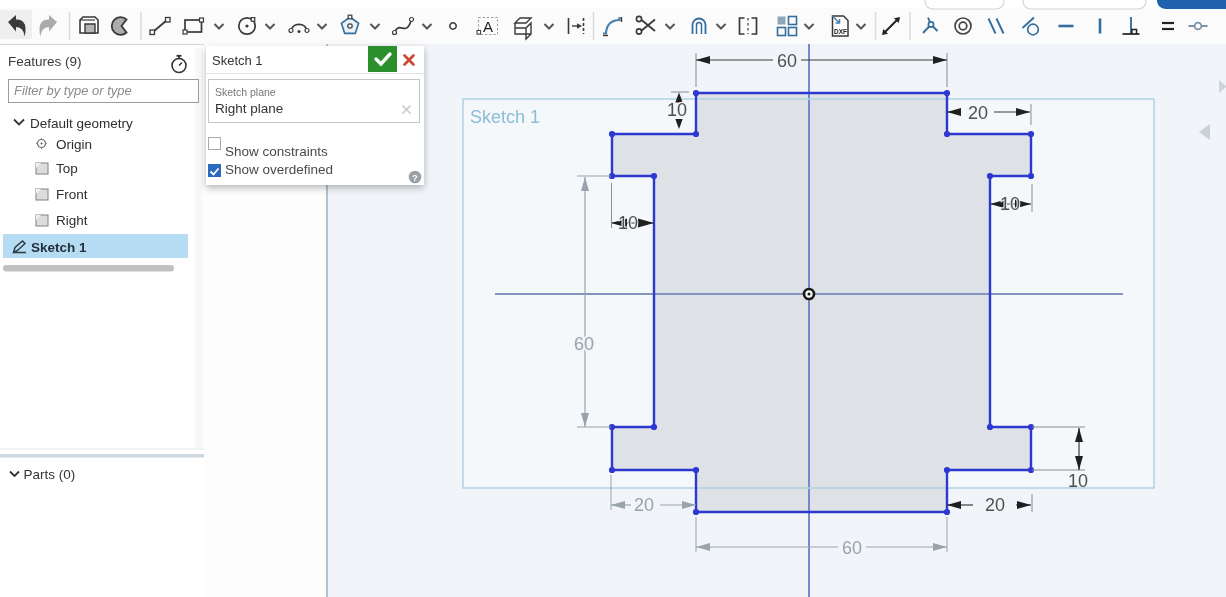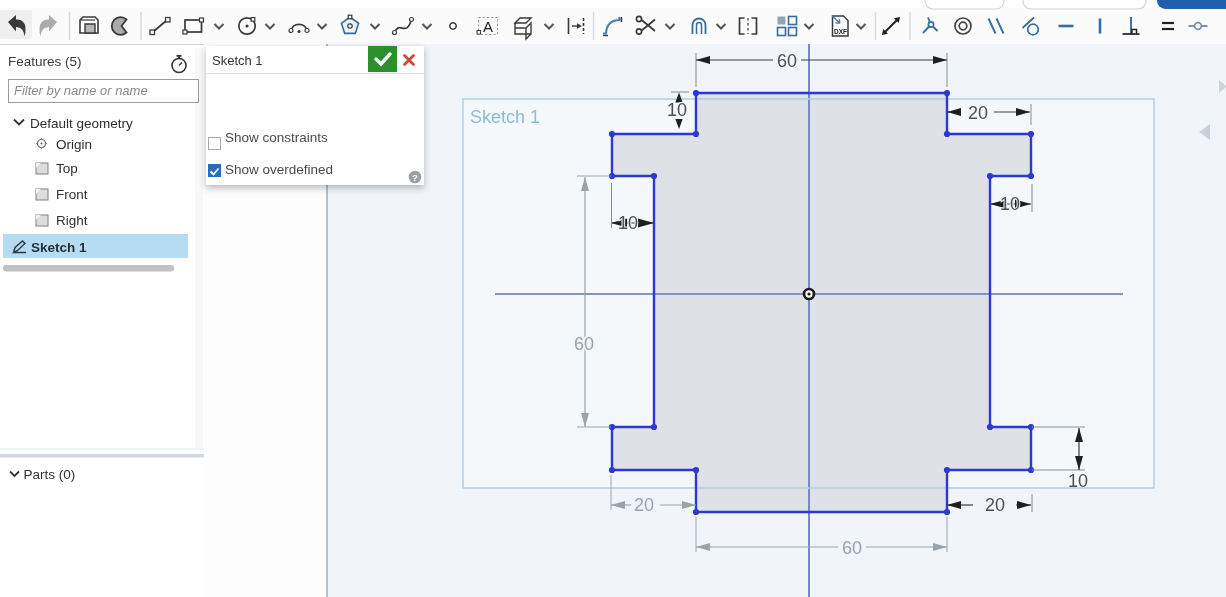--- a/index.html
+++ b/index.html
@@ -168,28 +168,28 @@
       <g transform="translate(1198,26)">
         <line x1="-9.5" y1="0" x2="-3.5" y2="0" stroke="#7d93a5" stroke-width="2"></line>
         <circle cx="0" cy="0" r="3.4" fill="none" stroke="#7d93a5" stroke-width="1.8"></circle>
         <line x1="3.5" y1="0" x2="9.5" y2="0" stroke="#7d93a5" stroke-width="2"></line>
       </g>
     </g>
 </svg>
 
 <div class="abs" style="left:0;top:45px;width:204px;height:552px;background:#fff;border-right:1px solid #e3e3e3;"></div>
 <div class="abs" style="left:195px;top:48px;width:8px;height:400px;background:#f8f8f8;"></div>
-<div class="abs" style="left:8px;top:54px;font-size:13.5px;color:#3a3a3a;">Features (5)</div>
+<div class="abs" style="left:8px;top:54px;font-size:13.5px;color:#3a3a3a;">Features (9)</div>
 <svg class="abs" style="left:168px;top:53px" width="22" height="22" viewBox="0 0 22 22">
   <circle cx="11" cy="12.5" r="7" fill="none" stroke="#333" stroke-width="1.6"></circle>
   <line x1="11" y1="2.5" x2="11" y2="5.5" stroke="#333" stroke-width="1.8"></line>
   <line x1="8.5" y1="2.8" x2="13.5" y2="2.8" stroke="#333" stroke-width="1.8"></line>
   <line x1="11" y1="12.5" x2="14" y2="9.5" stroke="#333" stroke-width="1.5"></line>
 </svg>
-<div class="abs" style="left:8px;top:79px;width:184px;height:22px;border:1px solid #9c9c9c;background:#fff;font-style:italic;font-size:13px;color:#8a8a8a;line-height:22px;padding-left:5px;">Filter by name or name</div>
+<div class="abs" style="left:8px;top:79px;width:184px;height:22px;border:1px solid #9c9c9c;background:#fff;font-style:italic;font-size:13px;color:#8a8a8a;line-height:22px;padding-left:5px;">Filter by type or type</div>
 <svg class="abs" style="left:0;top:110px" width="204" height="487" id="treesvg">
 
   <rect x="3" y="124" width="185" height="24" fill="#b5dcf2"></rect>
 
   <path d="M14 9.5 l5 5 l5 -5" fill="none" stroke="#333" stroke-width="1.8"></path>
   <text x="30" y="17.5" font-size="13.5" fill="#2f2f2f">Default geometry</text>
 
   <circle cx="41.5" cy="33.5" r="4" fill="none" stroke="#666" stroke-width="1.2"></circle>
   <circle cx="41.5" cy="33.5" r="1" fill="#555"></circle>
   <path d="M41.5 28 v1.6 M41.5 37.4 v1.6 M36 33.5 h1.6 M45.4 33.5 h1.6" stroke="#888" stroke-width="1"></path>
@@ -333,22 +333,29 @@
   <div class="abs" style="left:0;top:0;width:218px;height:27px;border-bottom:1px solid #e2e2e2;"></div>
   <div class="abs" style="left:6px;top:7px;font-size:13px;color:#333;">Sketch 1</div>
   <div class="abs" style="left:162px;top:0;width:29px;height:26px;background:#2b8f2b;">
     <svg width="29" height="26">
         <path d="M8 13 l5 5 l9 -10" fill="none" stroke="#fff" stroke-width="3.4" stroke-linecap="round"></path>
       </svg>
   </div>
   <svg class="abs" style="left:196px;top:7px" width="14" height="14">
     <path d="M2.5 2.5 L11.5 11.5 M11.5 2.5 L2.5 11.5" stroke="#ca4a30" stroke-width="2.7" stroke-linecap="round"></path>
   </svg>
+  <div class="abs" style="left:2px;top:33px;width:210px;height:42px;border:1px solid #c6c6c6;">
+    <div class="abs" style="left:6px;top:6px;font-size:10.5px;color:#757575;">Sketch plane</div>
+    <div class="abs" style="left:6px;top:21px;font-size:13.5px;color:#333;">Right plane</div>
+    <svg class="abs" style="left:192px;top:24px" width="11" height="11">
+      <path d="M1.5 1.5 L9.5 9.5 M9.5 1.5 L1.5 9.5" stroke="#c7c7c7" stroke-width="1.5"></path>
+    </svg>
+  </div>
   <div class="abs" style="left:2px;top:91px;width:11px;height:11px;border:1px solid #ababab;background:#fff;"></div>
-  <div class="abs" style="left:19px;top:84px;font-size:13.5px;color:#4a4a4a;">Show constraints</div>
+  <div class="abs" style="left:19px;top:98px;font-size:13.5px;color:#4a4a4a;">Show constraints</div>
   <div class="abs" style="left:2px;top:118px;width:13px;height:13px;background:#2a6bc0;">
     <svg width="13" height="13">
         <path d="M2.5 6.5 l3 3 l5 -6" fill="none" stroke="#fff" stroke-width="1.8"></path>
       </svg>
   </div>
   <div class="abs" style="left:19px;top:116px;font-size:13.5px;color:#4a4a4a;text-align:right;">Show overdefined</div>
   <svg class="abs" style="left:202px;top:124px" width="14" height="14">
     <circle cx="7" cy="7" r="6.3" fill="#9aa0a5"></circle>
     <text x="7" y="11" font-size="9.5" font-weight="bold" fill="#fff" text-anchor="middle" font-family="Liberation Sans">?</text>
   </svg>

